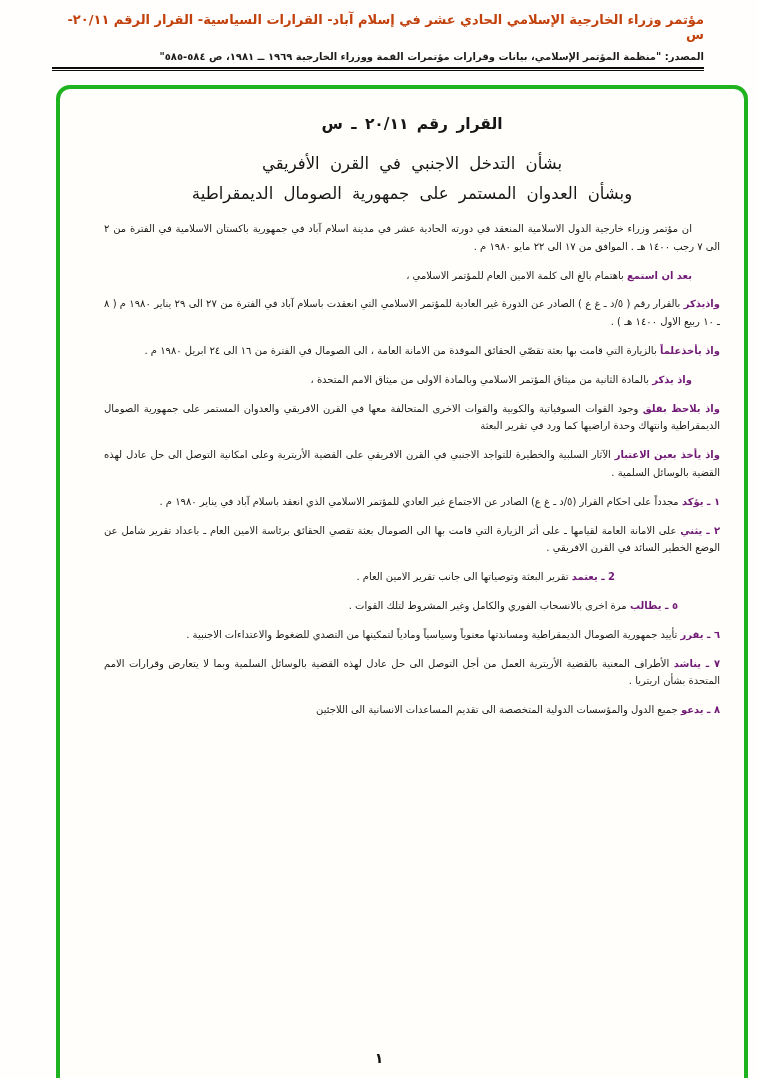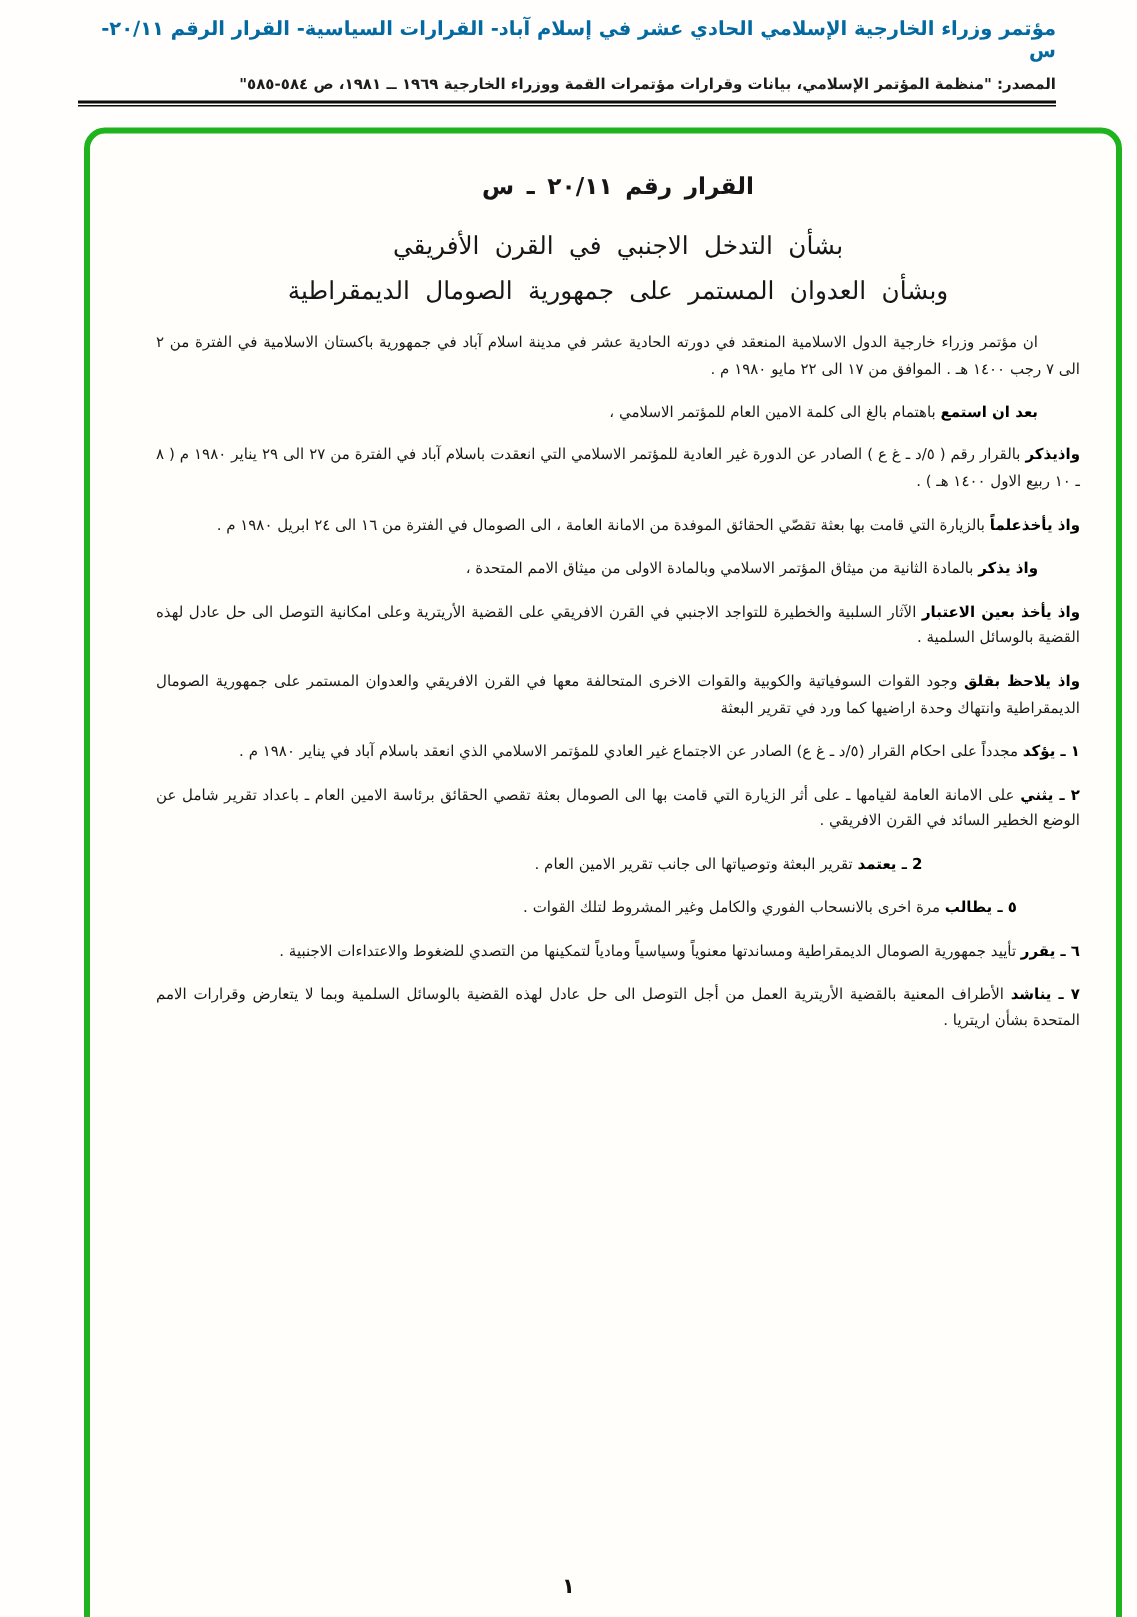--- a/index.html
+++ b/index.html
@@ -10,21 +10,21 @@
     direction: rtl;
     color: #161616;
     position: relative;
     overflow: hidden;
   }
   .page { position: absolute; inset: 0; background: #fffefc; }
 
   
   .header { padding: 12px 28px 0 28px; text-align: right; }
   .header-line1 {
-    font-size: 13px; font-weight: bold; color: #0369a1;
+    font-size: 13px; font-weight: bold; color: #c2410c;
     padding: 0 26px 0 20px; letter-spacing: 0;
   }
   .header-line2 {
     font-size: 10px; font-weight: bold; color: #1c1c1c;
     margin-top: 9px; padding: 0 26px 0 20px;
   }
   .header-rule {
     margin: 5px 26px 0 24px;
     height: 4px;
     border-top: 2px solid #0c0c0c;
@@ -60,21 +60,21 @@
   .doc-heading.first { margin-top: 16px; }
 
   .body-text { margin-top: 8px; }
   .para {
     font-size: 10px;
     line-height: 1.78;
     text-align: justify;
     margin-top: 11px;
     color: #191919;
   }
-  .para strong { font-weight: bold; color: #000000; }
+  .para strong { font-weight: bold; color: #701a75; }
   .para.indent { text-indent: 28px; }
   .para.indent-lg { padding-right: 105px; text-align: right; }
   .para.indent-sm { padding-right: 42px; text-align: right; }
 
   .page-number {
     position: absolute;
     left: 0; right: 0;
     top: 1050px;
     text-align: center;
     font-size: 14px;
@@ -104,36 +104,37 @@
       <p class="para indent"><strong></strong> <span>ان مؤتمر وزراء خارجية الدول الاسلامية المنعقد في دورته الحادية عشر في مدينة اسلام آباد في جمهورية باكستان الاسلامية في الفترة من ٢ الى ٧ رجب ١٤٠٠ هـ .  الموافق من ١٧ الى ٢٢ مايو ١٩٨٠ م .</span></p>
 
       <p class="para indent"><strong>بعد ان استمع</strong> <span>باهتمام بالغ الى كلمة الامين العام للمؤتمر الاسلامي ،</span></p>
 
       <p class="para"><strong>واذيذكر</strong> <span>بالقرار رقم ( ٥/د ـ غ ع ) الصادر عن الدورة غير العادية للمؤتمر الاسلامي التي انعقدت باسلام آباد في الفترة من ٢٧ الى ٢٩ يناير ١٩٨٠ م ( ٨ ـ ١٠ ربيع الاول ١٤٠٠ هـ ) .</span></p>
 
       <p class="para"><strong>واذ يأخذعلماً</strong> <span>بالزيارة التي قامت بها بعثة تقصّي الحقائق الموفدة من الامانة العامة ، الى الصومال في الفترة من ١٦ الى ٢٤ ابريل ١٩٨٠ م .</span></p>
 
       <p class="para indent"><strong>واذ يذكر</strong> <span>بالمادة الثانية من ميثاق المؤتمر الاسلامي وبالمادة الاولى من ميثاق الامم المتحدة ،</span></p>
 
+      <p class="para"><strong>واذ يلاحظ بقلق</strong> <span>وجود القوات السوفياتية والكوبية والقوات الاخرى المتحالفة معها في القرن الافريقي والعدوان المستمر على جمهورية الصومال الديمقراطية وانتهاك وحدة اراضيها كما ورد في تقرير البعثة</span></p>
+
       <p class="para"><strong>واذ يأخذ بعين الاعتبار</strong> <span>الآثار السلبية والخطيرة للتواجد الاجنبي في القرن الافريقي على القضية الأريترية وعلى امكانية التوصل الى حل عادل لهذه القضية بالوسائل السلمية .</span></p>
-
-      <p class="para"><strong>واذ يلاحظ بقلق</strong> <span>وجود القوات السوفياتية والكوبية والقوات الاخرى المتحالفة معها في القرن الافريقي والعدوان المستمر على جمهورية الصومال الديمقراطية وانتهاك وحدة اراضيها كما ورد في تقرير البعثة</span></p>
 
       <p class="para"><strong>١ ـ يؤكد</strong> <span>مجدداً على احكام القرار (٥/د ـ غ ع) الصادر عن الاجتماع غير العادي للمؤتمر الاسلامي الذي انعقد باسلام آباد في يناير ١٩٨٠ م .</span></p>
 
       <p class="para"><strong>٢ ـ يثني</strong> <span>على الامانة العامة لقيامها ـ على أثر الزيارة التي قامت بها الى الصومال بعثة تقصي الحقائق برئاسة الامين العام ـ باعداد تقرير شامل عن الوضع الخطير السائد في القرن الافريقي .</span></p>
 
       <p class="para indent-lg"><strong>2 ـ يعتمد</strong> <span>تقرير البعثة وتوصياتها الى جانب تقرير الامين العام .</span></p>
 
 
       <p class="para indent-sm"><strong>٥ ـ يطالب</strong> <span>مرة اخرى بالانسحاب الفوري والكامل وغير المشروط لتلك القوات .</span></p>
 
       <p class="para"><strong>٦ ـ يقرر</strong> <span>تأييد جمهورية الصومال الديمقراطية ومساندتها معنوياً وسياسياً ومادياً لتمكينها من التصدي للضغوط والاعتداءات الاجنبية .</span></p>
 
       <p class="para"><strong>٧ ـ يناشد</strong> <span>الأطراف المعنية بالقضية الأريترية العمل من أجل التوصل الى حل عادل لهذه القضية بالوسائل السلمية وبما لا يتعارض وقرارات الامم المتحدة بشأن اريتريا .</span></p>
 
+      <p class="para"><strong>٨ ـ يدعو</strong> <span>جميع الدول والمؤسسات الدولية المتخصصة الى تقديم المساعدات الانسانية الى اللاجئين</span></p>
 
     </div>
   </div>
 
   <div class="page-number">١</div>
 
 </div>
 
 </body></html>

